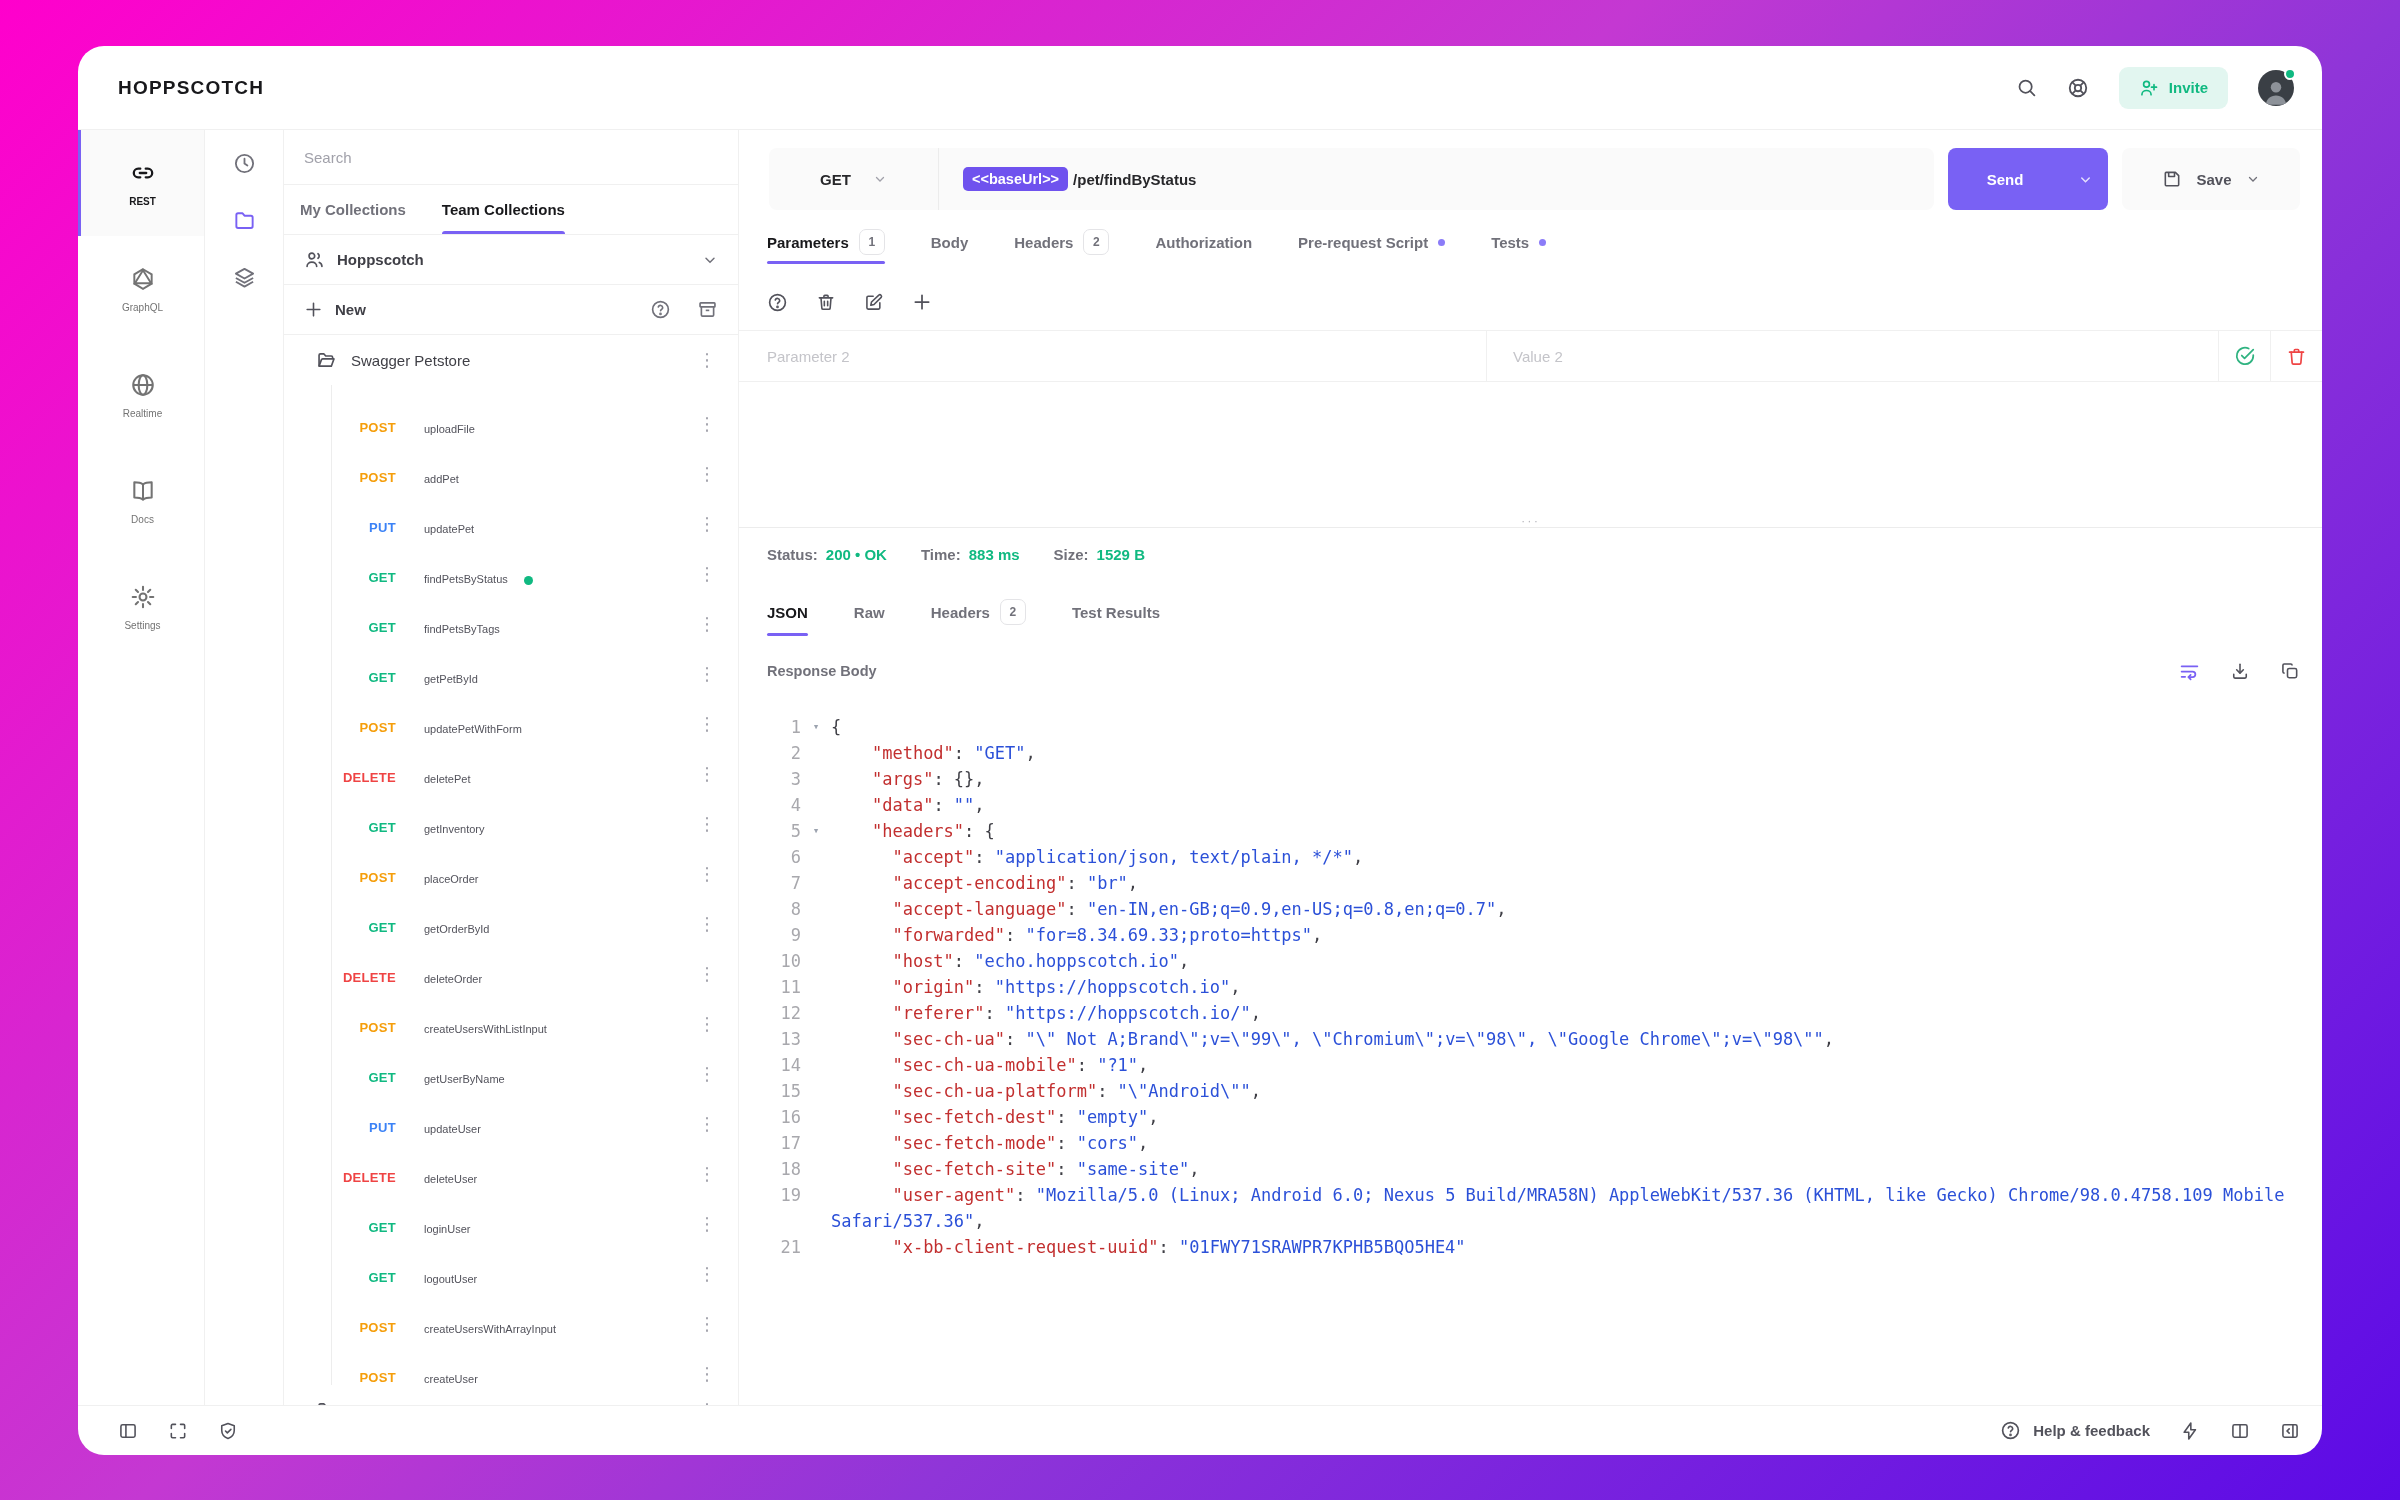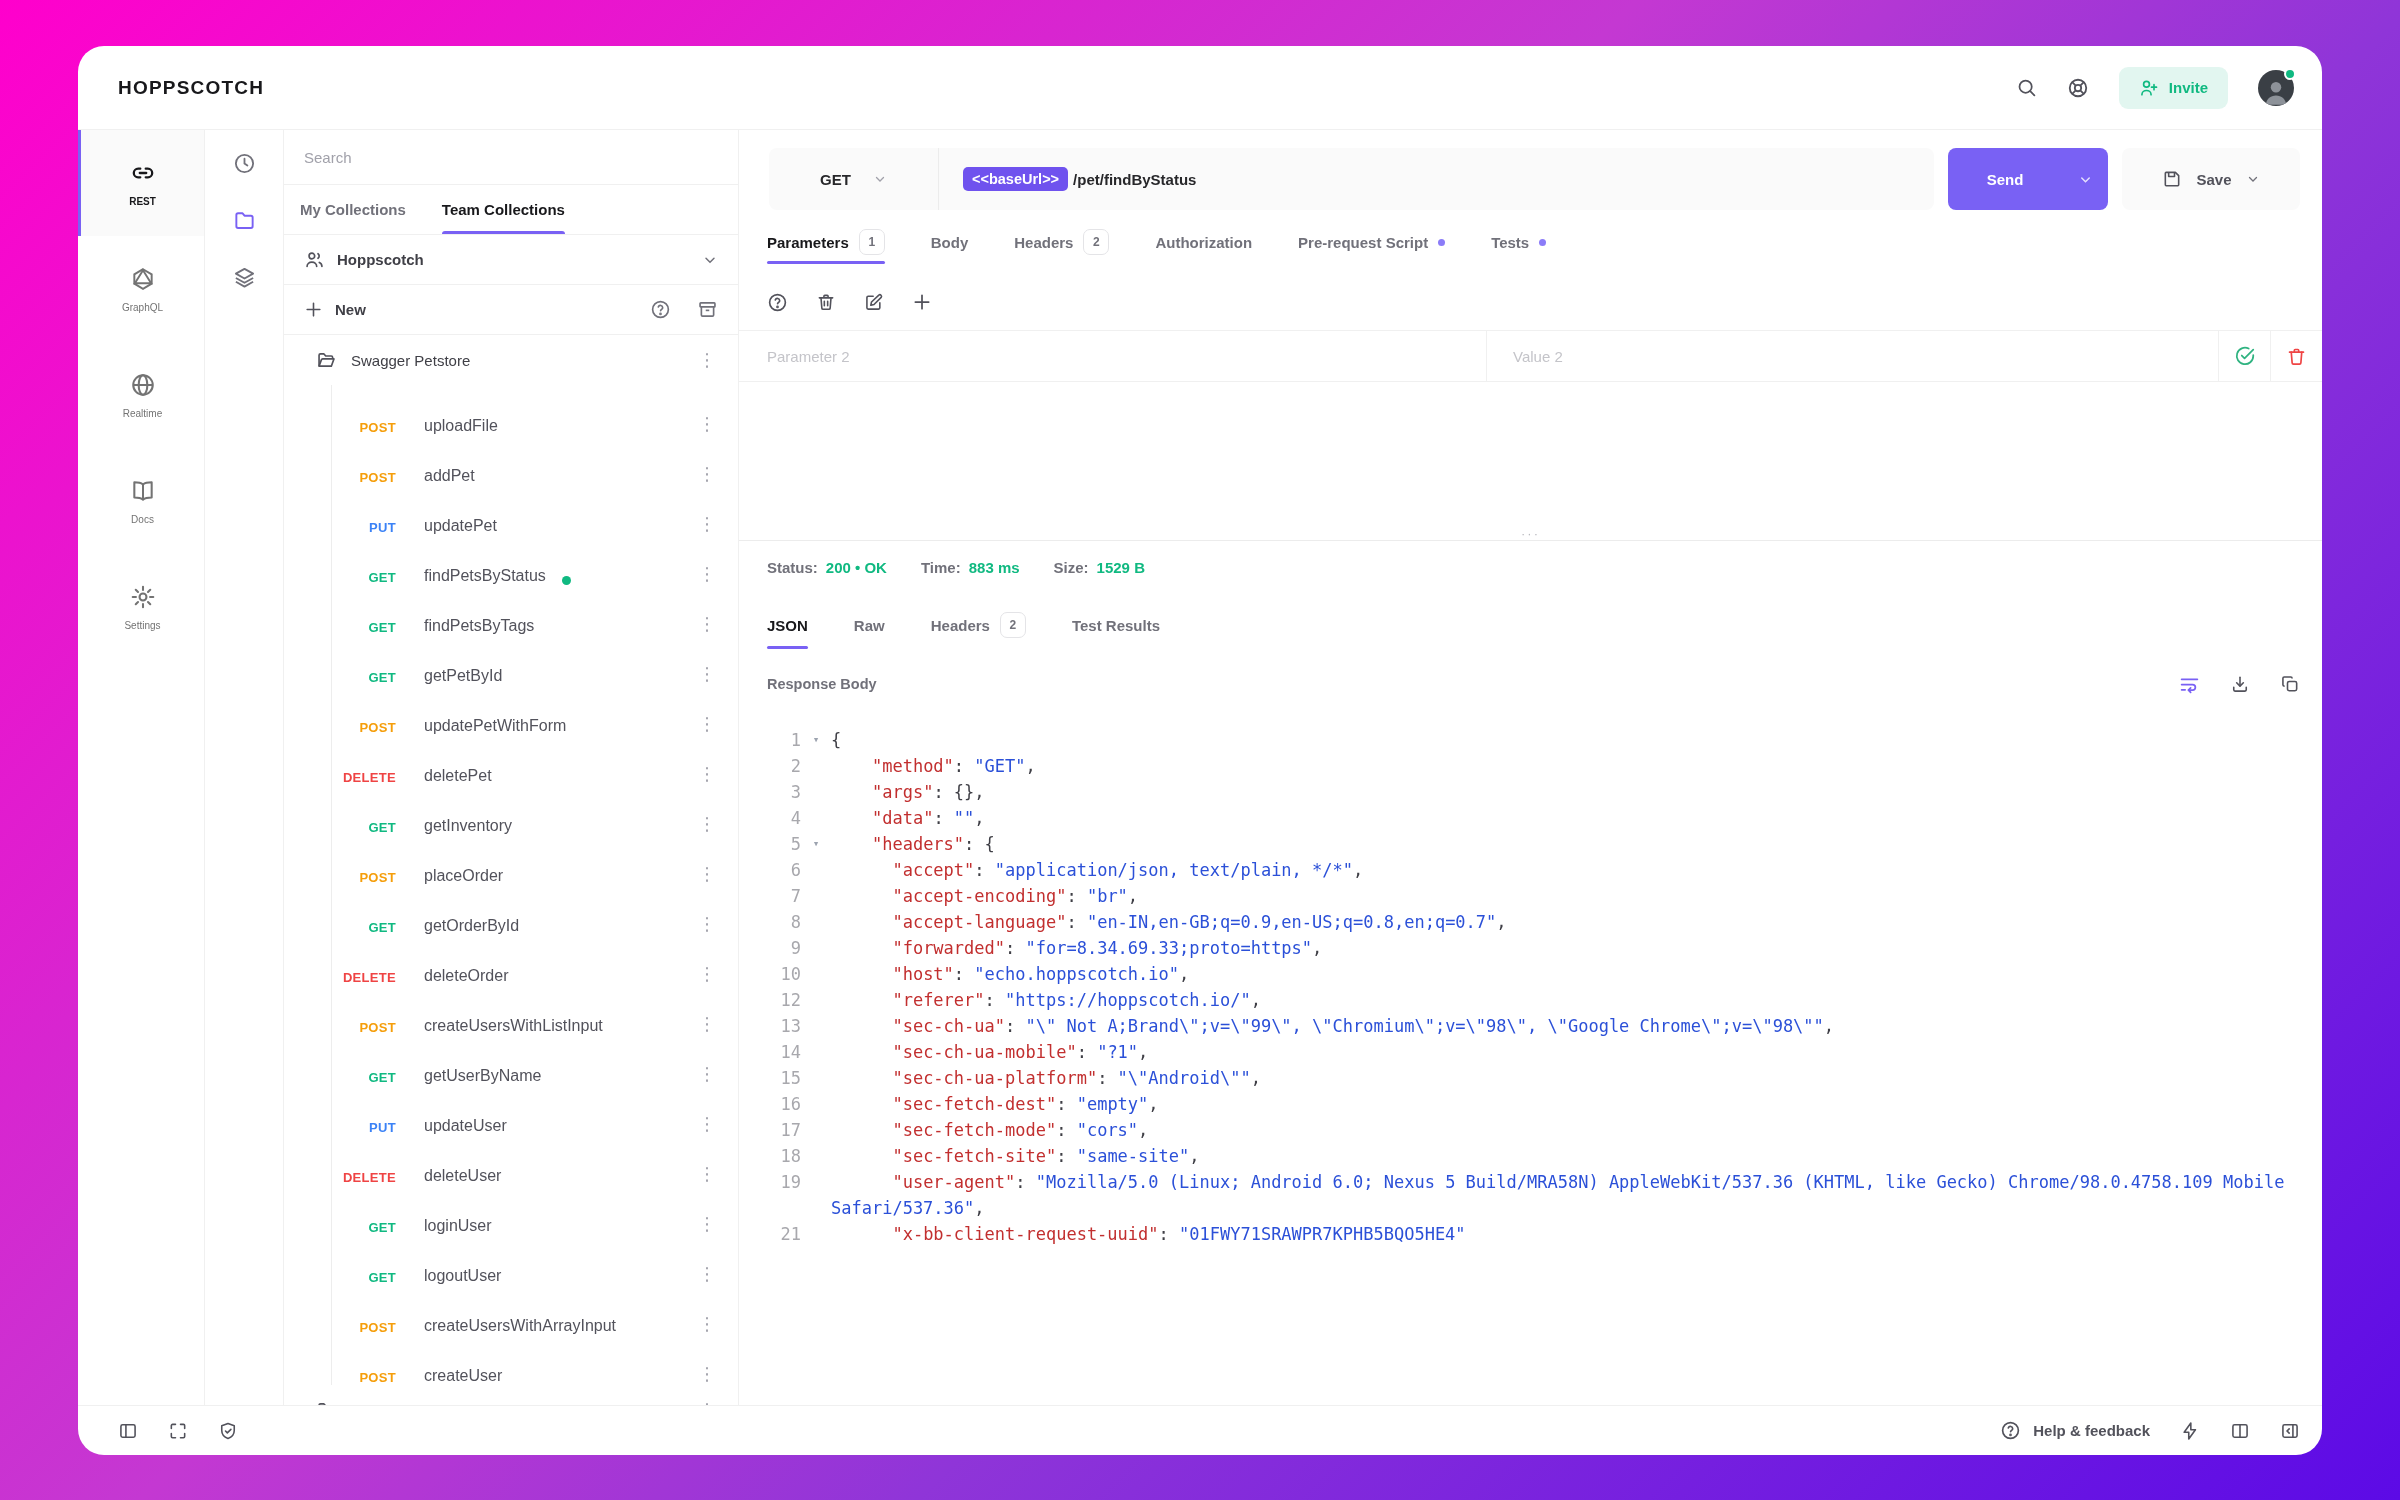--- a/index.html
+++ b/index.html
@@ -47,21 +47,21 @@
   .new-row .icon-btn { color:#71717a; margin-left:14px; }
   .tree { flex:1 1 auto; overflow:hidden; position:relative; }
   .folder-row { height:50px; display:flex; align-items:center; gap:14px; padding:0 18px 0 32px; cursor:pointer; }
   .folder-row .label { flex:1; font-size:15px; color:#3f3f46; }
   .kebab { color:#a1a1aa; font-size:18px; line-height:1; cursor:pointer; padding:2px 4px; }
   .req-list { position:relative; padding-left:47px; }
   .req-list::before { content:""; position:absolute; left:47px; top:0; bottom:0; width:1px; background:#ededed; }
   .req-row { height:50px; display:flex; align-items:flex-end; padding-right:18px; cursor:pointer; }
   .method { width:65px; text-align:right; font-size:13px; font-weight:700; letter-spacing:.3px; flex:0 0 65px; }
   .m-get { color:#10b981; } .m-post { color:#f59e0b; } .m-put { color:#3b82f6; } .m-delete { color:#ef4444; }
-  .req-name { margin-left:28px; font-size:16px; color:#52525b; flex:0 1 auto; white-space:nowrap; }
+  .req-name { margin-left:28px; font-size:11px; color:#52525b; flex:0 1 auto; white-space:nowrap; }
   .active-dot { display:none; width:9px; height:9px; border-radius:50%; background:#10b981; margin-left:16px; }
   .req-row .kebab { margin-left:auto; }
 
   
   .main { flex:1 1 auto; display:flex; flex-direction:column; min-width:0; min-height:0; }
   .request-bar { display:flex; align-items:stretch; gap:14px; margin:18px 22px 0 30px; height:62px; flex:0 0 62px; }
   .method-url { flex:1; display:flex; background:#fafafa; border-radius:8px; overflow:hidden; }
   .method-select { width:170px; flex:0 0 170px; display:flex; align-items:center; justify-content:center; gap:22px; font-size:15px; font-weight:700; color:#27272a; border-right:1px solid #ececec; cursor:pointer; }
   .url-field { flex:1; display:flex; align-items:center; padding:0 24px; gap:2px; font-size:15px; cursor:text; }
   .env-pill { background:#6f52ee; color:#fff; font-weight:600; padding:4px 9px; border-radius:5px; margin-right:3px; font-size:14.5px; }
@@ -682,20 +682,25 @@
     <span class="ln">9</span>
     <span class="fold"></span>
     <span class="code-text"><span class="tok-p">      </span><span class="tok-k">"forwarded"</span><span class="tok-p">: </span><span class="tok-s">"for=8.34.69.33;proto=https"</span><span class="tok-p">,</span></span>
   </div>
             <div class="code-line">
     <span class="ln">10</span>
     <span class="fold"></span>
     <span class="code-text"><span class="tok-p">      </span><span class="tok-k">"host"</span><span class="tok-p">: </span><span class="tok-s">"echo.hoppscotch.io"</span><span class="tok-p">,</span></span>
   </div>
             <div class="code-line">
+    <span class="ln">11</span>
+    <span class="fold"></span>
+    <span class="code-text"><span class="tok-p">      </span><span class="tok-k">"origin"</span><span class="tok-p">: </span><span class="tok-s">"https://hoppscotch.io"</span><span class="tok-p">,</span></span>
+  </div>
+            <div class="code-line">
     <span class="ln">12</span>
     <span class="fold"></span>
     <span class="code-text"><span class="tok-p">      </span><span class="tok-k">"referer"</span><span class="tok-p">: </span><span class="tok-s">"https://hoppscotch.io/"</span><span class="tok-p">,</span></span>
   </div>
             <div class="code-line">
     <span class="ln">13</span>
     <span class="fold"></span>
     <span class="code-text"><span class="tok-p">      </span><span class="tok-k">"sec-ch-ua"</span><span class="tok-p">: </span><span class="tok-s">"\" Not A;Brand\";v=\"99\", \"Chromium\";v=\"98\", \"Google Chrome\";v=\"98\""</span><span class="tok-p">,</span></span>
   </div>
             <div class="code-line">

